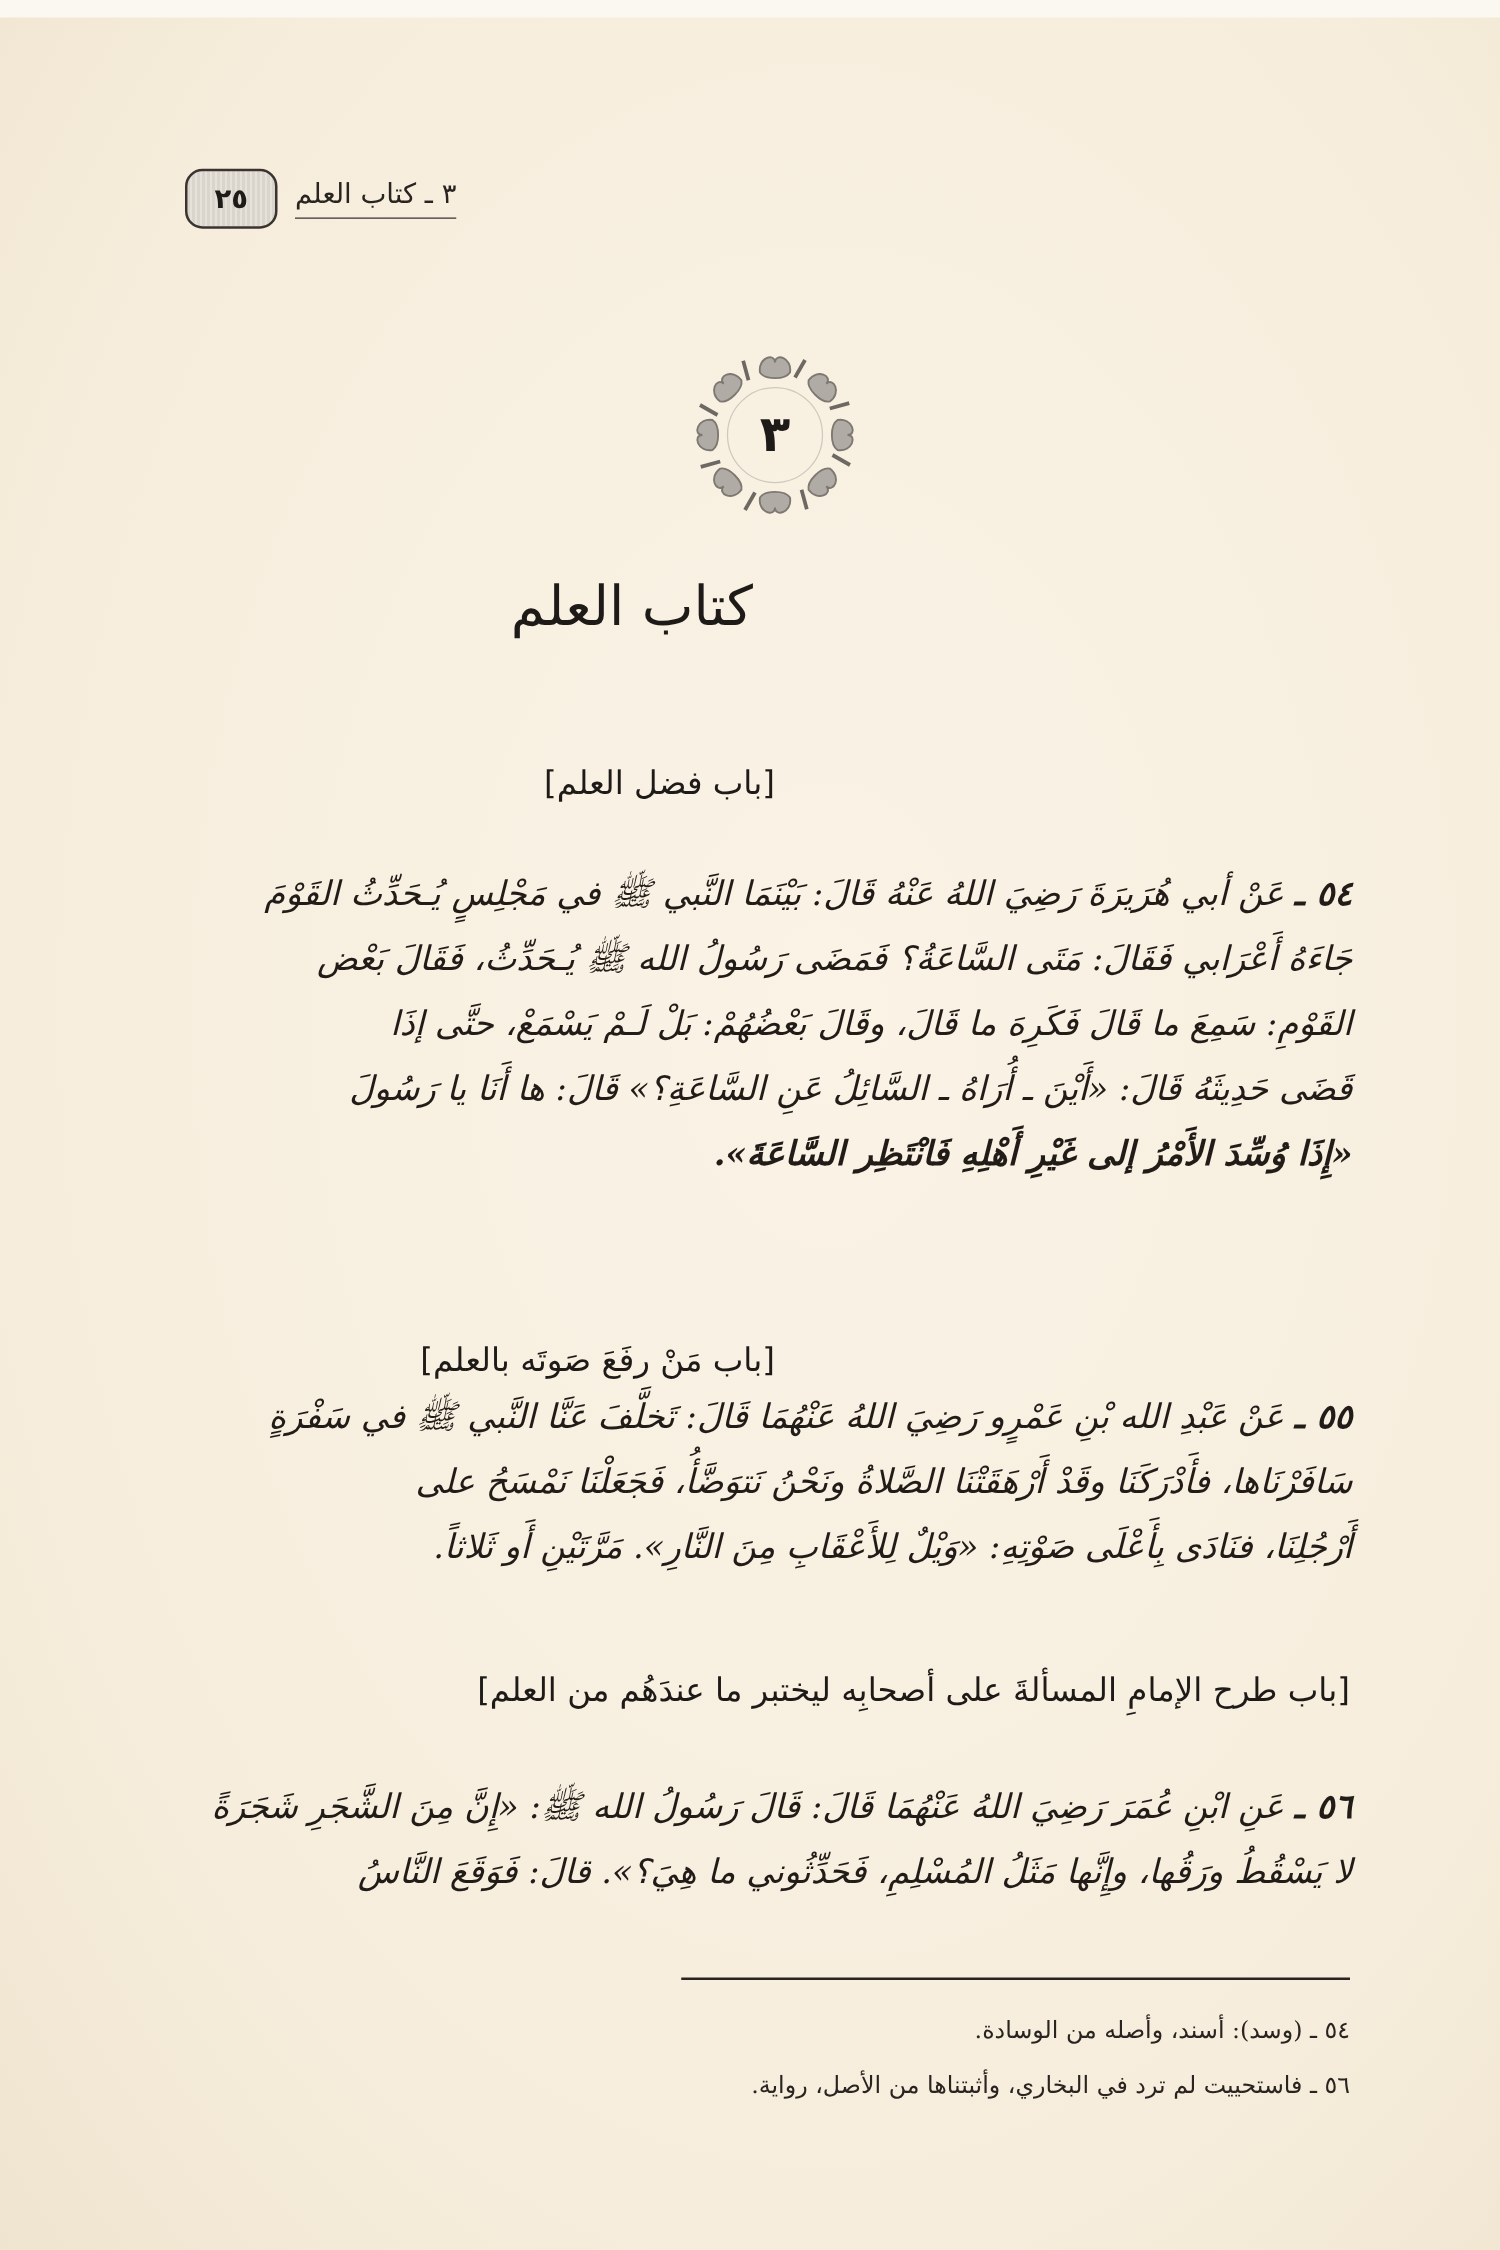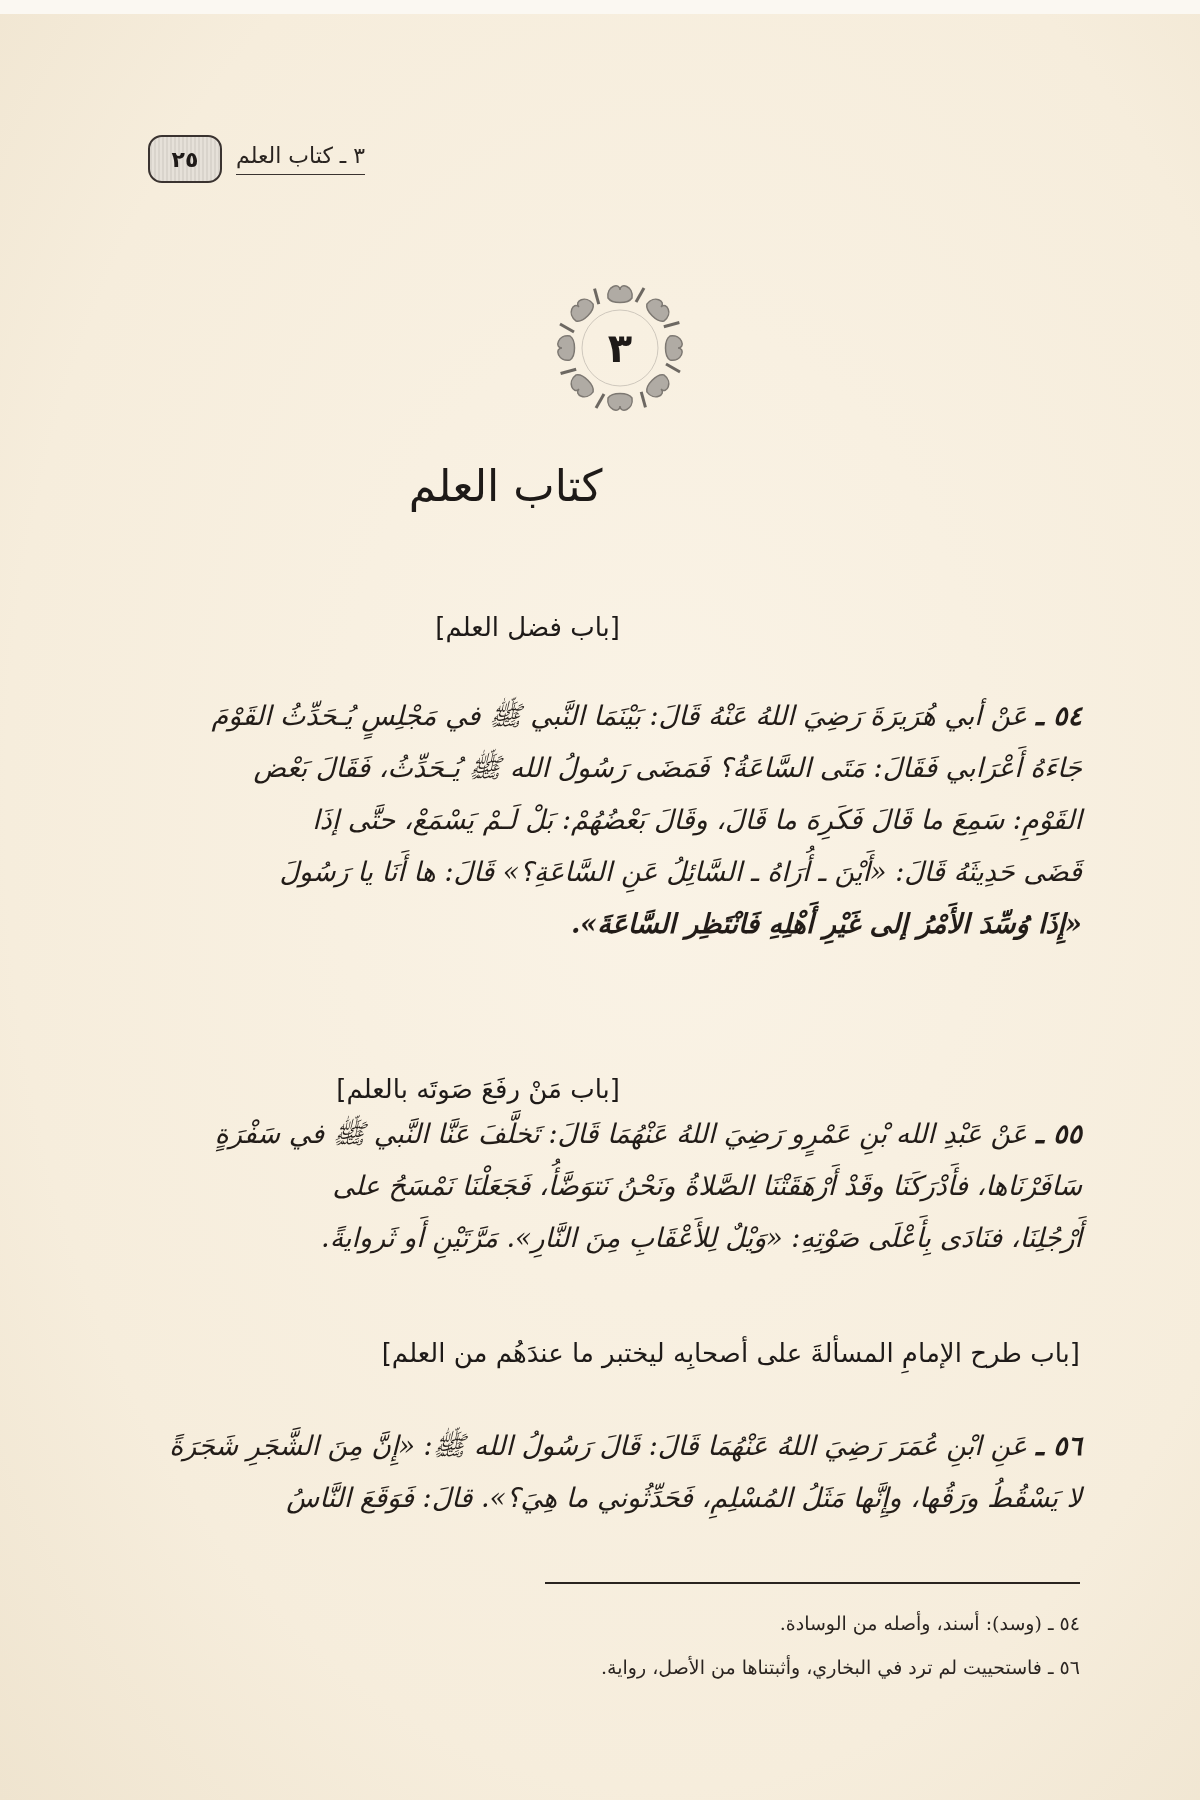--- a/index.html
+++ b/index.html
@@ -129,21 +129,21 @@
     <p>جَاءَهُ أَعْرَابي فَقَالَ: مَتَى السَّاعَةُ؟ فَمَضَى رَسُولُ الله ﷺ يُـحَدِّثُ، فَقَالَ بَعْض</p>
     <p>القَوْمِ: سَمِعَ ما قَالَ فَكَرِهَ ما قَالَ، وقَالَ بَعْضُهُمْ: بَلْ لَـمْ يَسْمَعْ، حتَّى إذَا</p>
     <p>قَضَى حَدِيثَهُ قَالَ: «أَيْنَ ـ أُرَاهُ ـ السَّائِلُ عَنِ السَّاعَةِ؟» قَالَ: ها أَنَا يا رَسُولَ</p>
     <p class="quote">«إِذَا وُسِّدَ الأَمْرُ إلى غَيْرِ أَهْلِهِ فَانْتَظِر السَّاعَةَ».</p>
   </div>
 
   <div class="section-heading" style="right:580px; top:1030px;margin-top:44px;">[باب مَنْ رفَعَ صَوتَه بالعلم]</div>
   <div class="body-text" style="top:1108px;">
     <p><span class="hadith-num">٥٥ ـ</span> <span>عَنْ عَبْدِ الله بْنِ عَمْرٍو رَضِيَ اللهُ عَنْهُمَا قَالَ: تَخلَّفَ عَنَّا النَّبي ﷺ في سَفْرَةٍ</span></p>
     <p>سَافَرْنَاها، فأَدْرَكَنَا وقَدْ أَرْهَقَتْنَا الصَّلاةُ ونَحْنُ نَتوَضَّأُ، فَجَعَلْنَا نَمْسَحُ على</p>
-    <p>أَرْجُلِنَا، فنَادَى بِأَعْلَى صَوْتِهِ: «وَيْلٌ لِلأَعْقَابِ مِنَ النَّارِ». مَرَّتَيْنِ أَو ثَروايةً.</p>
+    <p>أَرْجُلِنَا، فنَادَى بِأَعْلَى صَوْتِهِ: «وَيْلٌ لِلأَعْقَابِ مِنَ النَّارِ». مَرَّتَيْنِ أَو ثَلاثاً.</p>
   </div>
 
   <div class="section-heading" style="right:120px; top:1338px;">[باب طرح الإمامِ المسألةَ على أصحابِه ليختبر ما عندَهُم من العلم]</div>
   <div class="body-text" style="top:1420px;">
     <p><span class="hadith-num">٥٦ ـ</span> <span>عَنِ ابْنِ عُمَرَ رَضِيَ اللهُ عَنْهُمَا قَالَ: قَالَ رَسُولُ الله ﷺ: «إِنَّ مِنَ الشَّجَرِ شَجَرَةً</span></p>
     <p>لا يَسْقُطُ ورَقُها، وإِنَّها مَثَلُ المُسْلِمِ، فَحَدِّثُوني ما هِيَ؟». قالَ: فَوَقَعَ النَّاسُ</p>
   </div>
 
   <div class="footnote-rule"></div>
   <div class="footnote" style="top:1612px;">٥٤ ـ (وسد): أسند، وأصله من الوسادة.</div>

